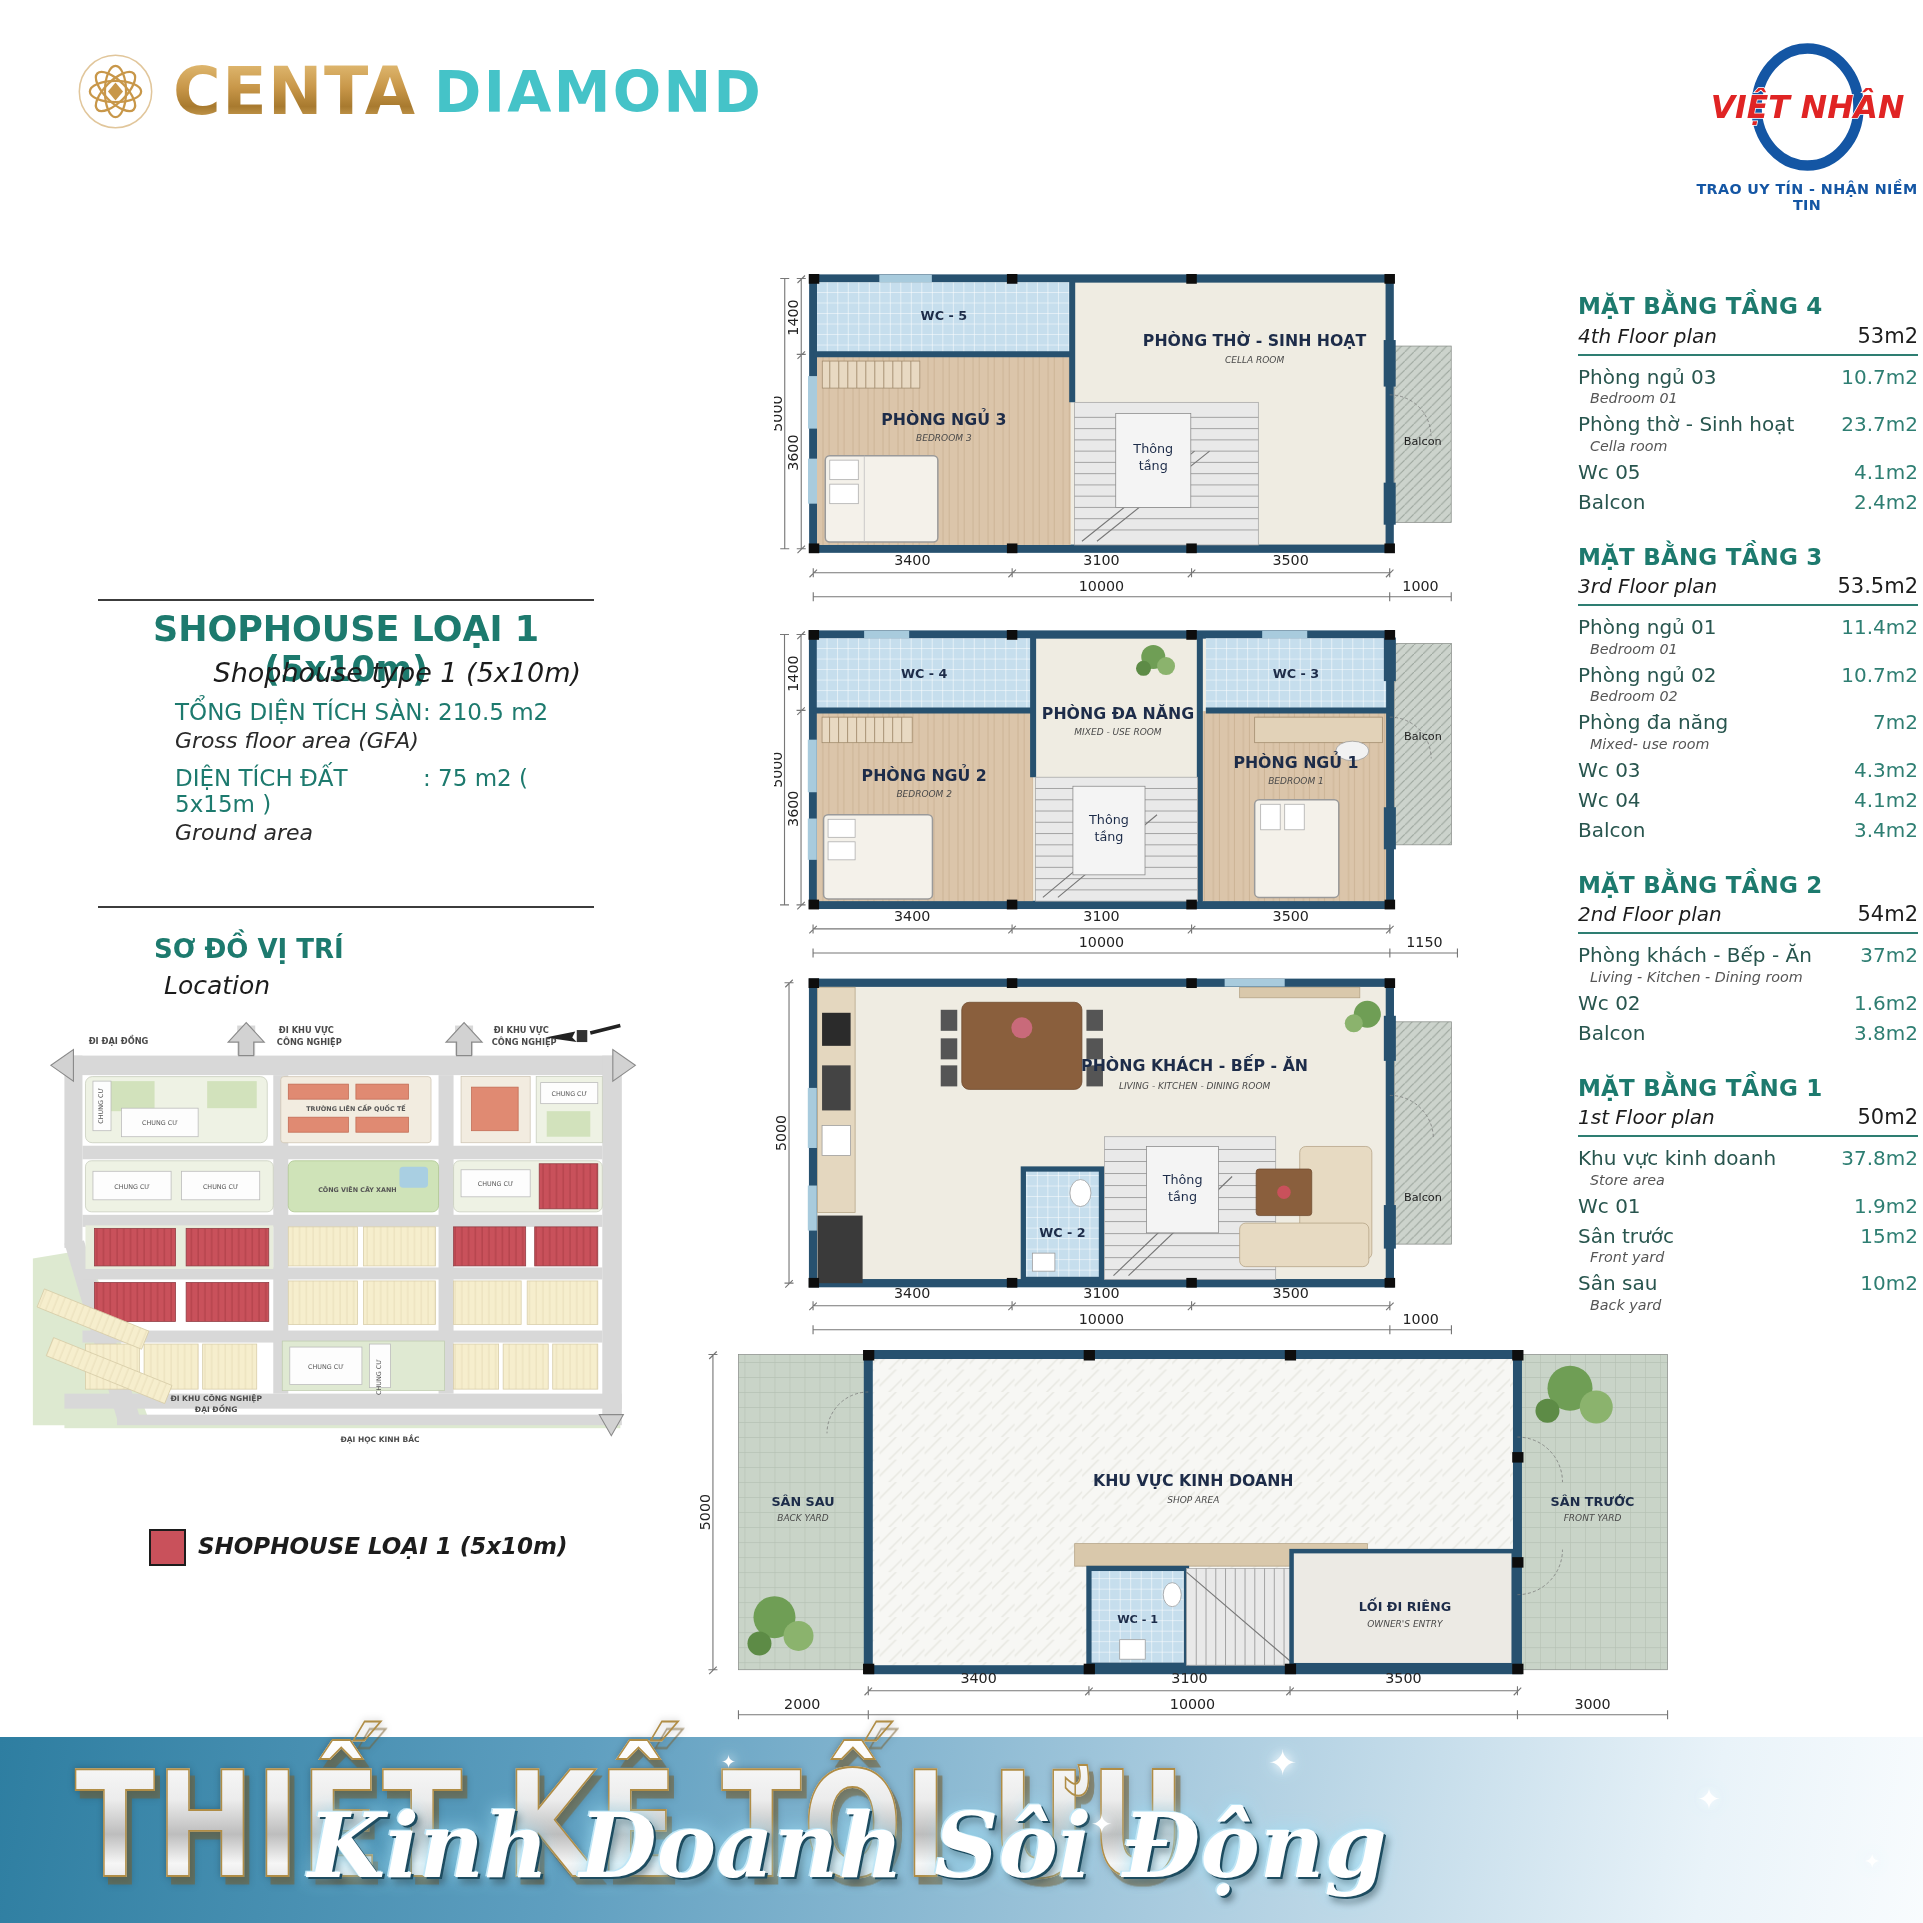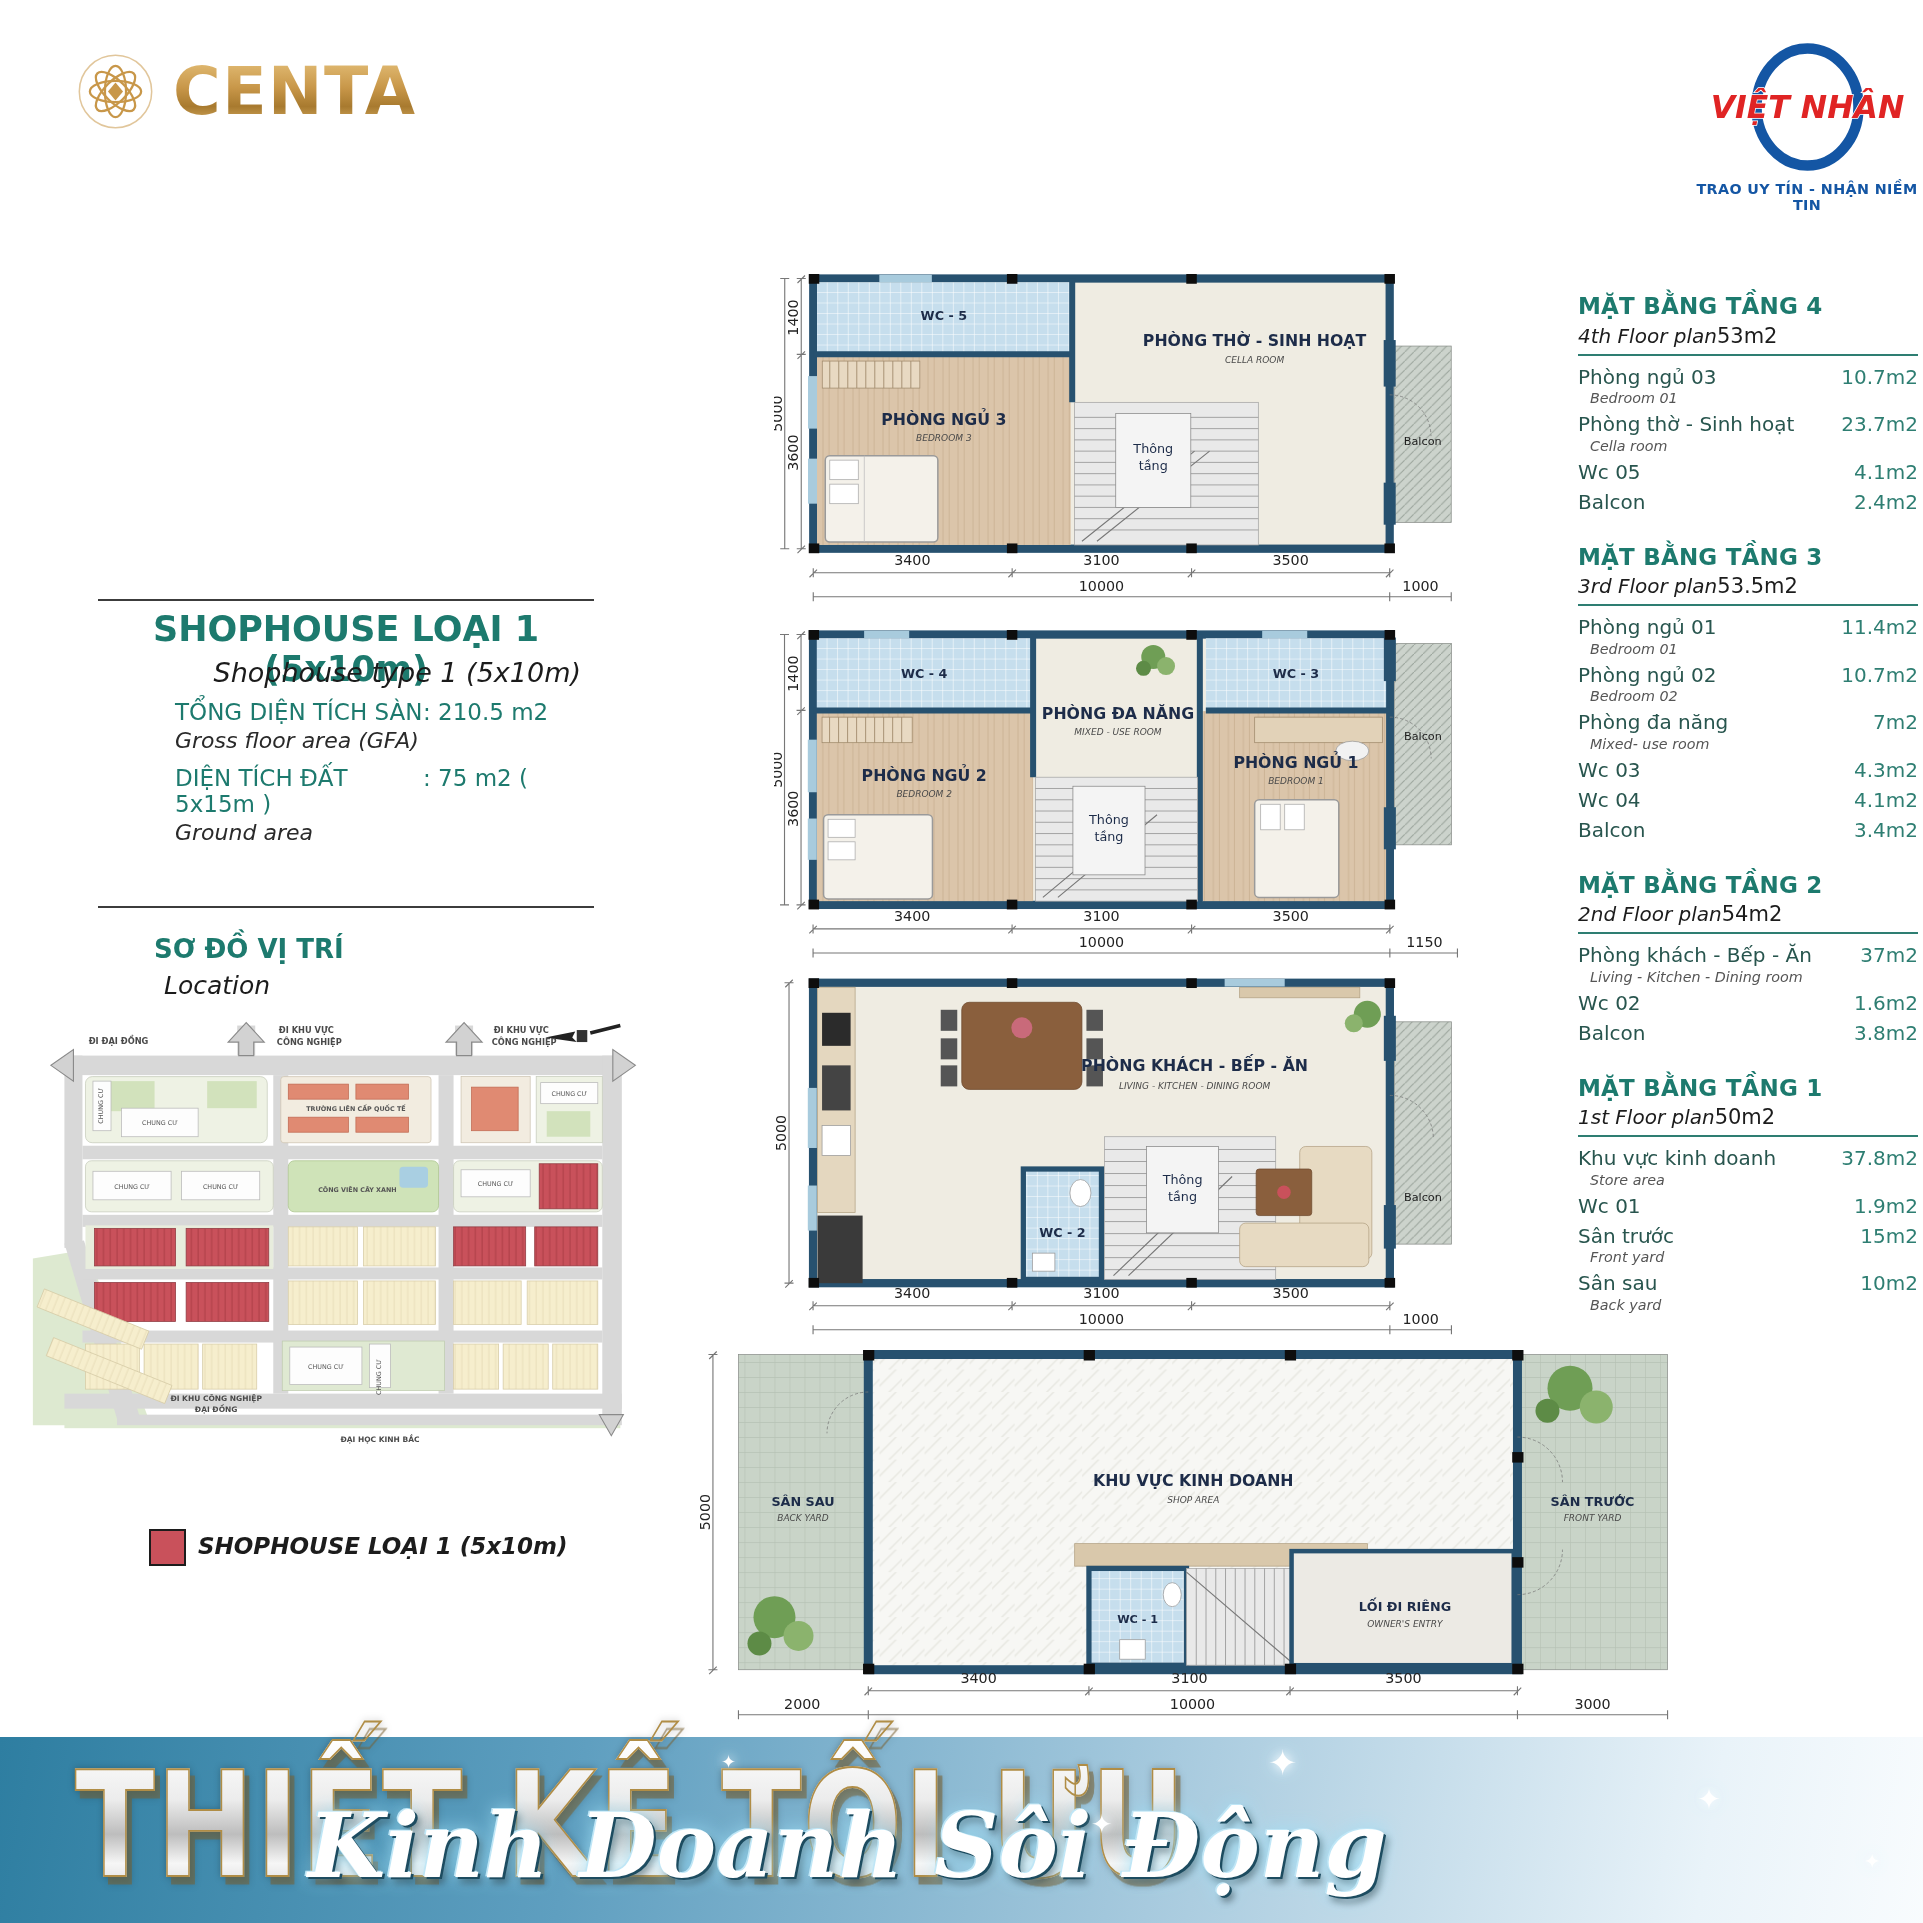--- a/index.html
+++ b/index.html
@@ -28,21 +28,21 @@
   .loc-title{left:154px;top:934px;font-size:26px;font-weight:bold;color:#1d7a6e}
   .loc-sub{left:164px;top:971px;font-size:25px;font-style:italic;color:#1b1b1b}
 
   .legend-swatch{left:149px;top:1529px;width:33px;height:33px;background:#c9515b;border:2.3px solid #1c1c1c}
   .legend-label{left:198px;top:1533px;font-size:23px;font-style:italic;font-weight:600;color:#1c1c1c}
 
   
   .tables{left:1578px;top:293px;width:340px}
   .fp-table{margin-bottom:30px}
   .fp-title{font-size:23px;font-weight:bold;color:#1d7a6e;letter-spacing:0.2px}
-  .fp-subrow{display:flex;align-items:baseline;margin-top:4.5px}
+  .fp-subrow{display:flex;justify-content:space-between;align-items:baseline;margin-top:4.5px}
   .fp-subtitle{font-size:20px;font-style:italic;color:#1c1c1c}
   .fp-total{font-size:21px;color:#1c1c1c}
   .fp-divider{border-top:2.3px solid #2e7e72;margin:6px 0 9px 0}
   .fp-row{display:flex;justify-content:space-between;margin-bottom:6px}
   .fp-name{font-size:20px;color:#28554e}
   .fp-rowsub{font-size:14.3px;font-style:italic;color:#555;margin:1.5px 0 0 12px}
   .fp-val{font-size:20px;color:#2e7e72;white-space:nowrap}
 
   
   svg text{font-family:"DejaVu Sans","Liberation Sans",sans-serif}
@@ -112,20 +112,21 @@
         <ellipse rx="14" ry="34" transform="rotate(0)"></ellipse>
           <ellipse rx="14" ry="34" transform="rotate(45)"></ellipse>
         <ellipse rx="14" ry="34" transform="rotate(90)"></ellipse>
           <ellipse rx="14" ry="34" transform="rotate(135)"></ellipse>
         <circle r="48" stroke-width="2" opacity=".55"></circle>
         <path d="M0 -12L10 0L0 12L-10 0Z" fill="#c89749" stroke="none"></path>
       </g>
     </g>
   </svg>
   <span class="brand-name">CENTA</span>
+  <span class="brand-suffix">DIAMOND</span>
 </div>
 
 <div class="abs partner">
   <svg width="233" height="132" viewBox="0 0 310 176">
     <ellipse cx="155" cy="88" rx="68" ry="78" fill="none" stroke="#1456a4" stroke-width="14"></ellipse>
     <text x="155" y="103" text-anchor="middle" style="font-size:42px;font-weight:900;font-style:italic;fill:#e02424;stroke:#ffffff;stroke-width:2;paint-order:stroke">VIỆT NHÂN</text>
   </svg>
   <div class="partner-tagline">TRAO UY TÍN - NHẬN NIỀM TIN</div>
 </div>
 

